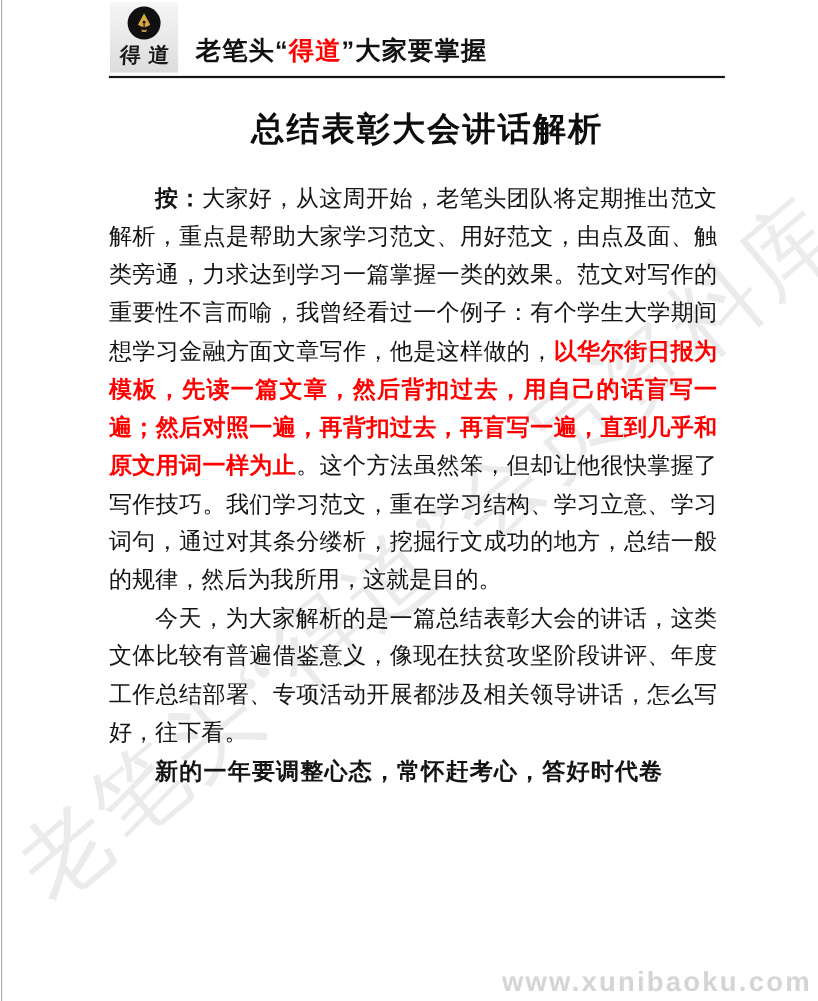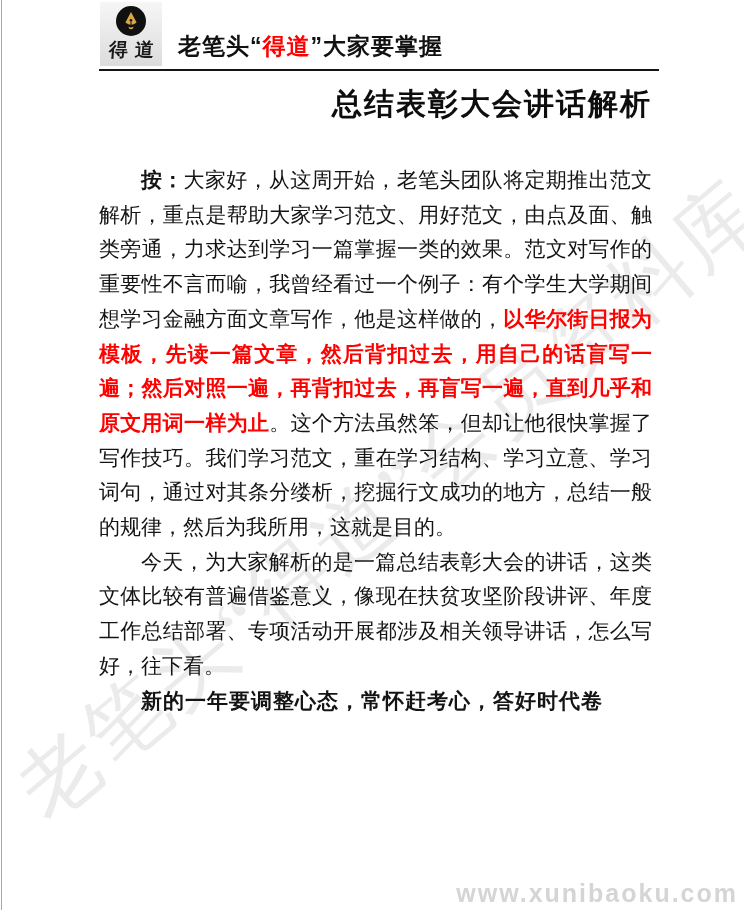--- a/index.html
+++ b/index.html
@@ -53,21 +53,21 @@
   }
   .brand .red-text { color: var(--highlight-red, #ff0000); }
   .rule {
     position: absolute; left: 99px; top: 69px;
     width: 560px; height: 2px;
     background: #151515;
   }
   
   .title {
     position: absolute; left: 99px; top: 84px; width: 553px;
-    margin: 0; text-align: right;
+    margin: 13px; text-align: center;
     font-family: "Liberation Sans", sans-serif;
     font-weight: bold; font-size: 30px; color: #0d0d0d;
     letter-spacing: 2px;
   }
   
   .content {
     position: absolute; left: 99px; top: 163px; width: 553px;
     font-family: "Liberation Serif", serif;
     font-size: 21px; line-height: 34.7px; color: #141414;
     text-align: justify;

